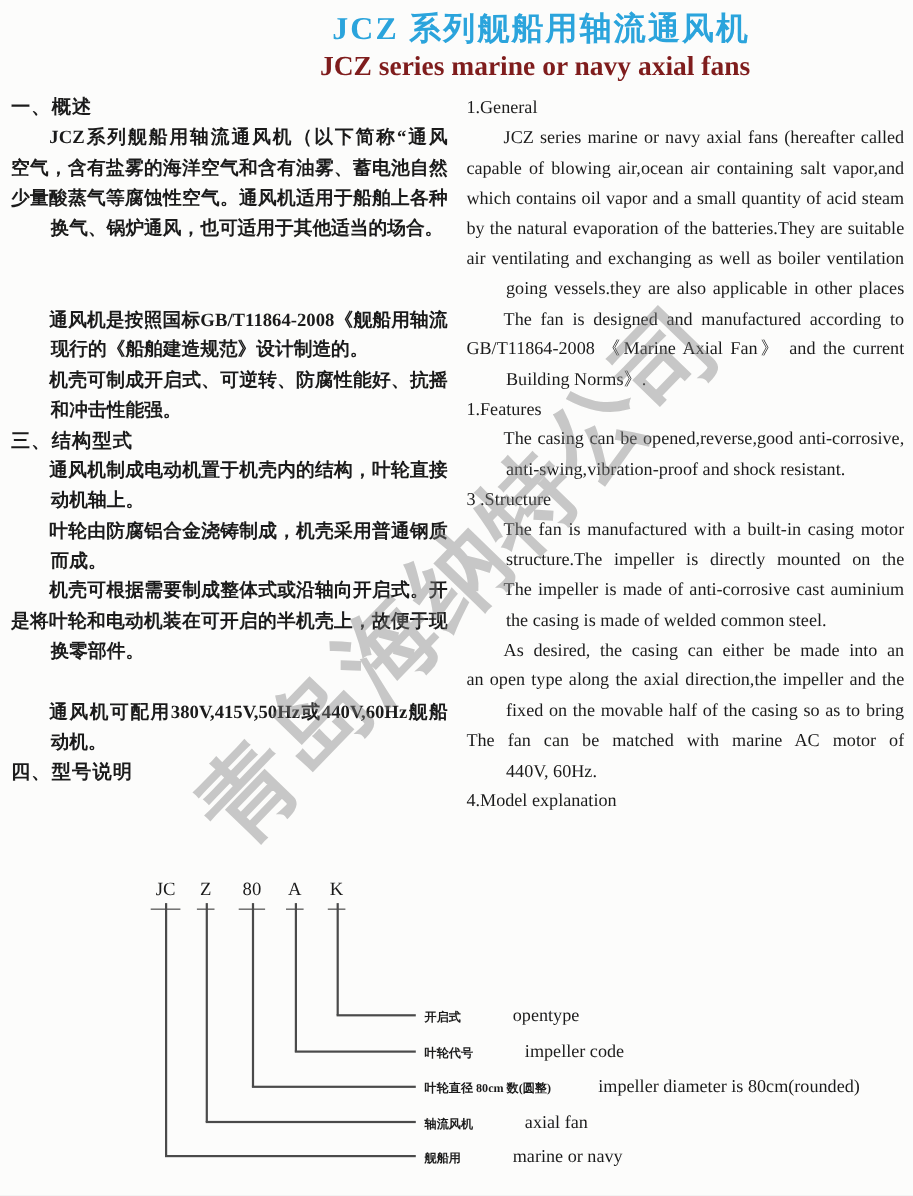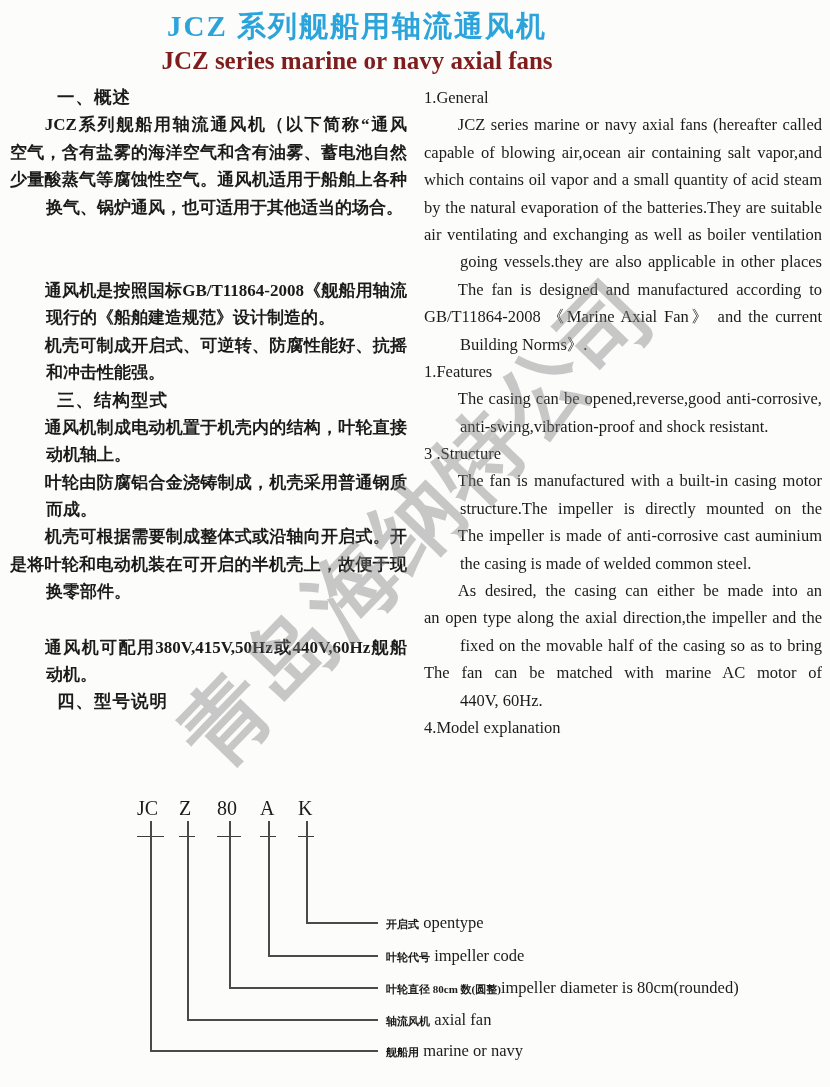--- a/index.html
+++ b/index.html
@@ -2,57 +2,57 @@
 <html><head>
 <meta charset="utf-8">
 <style>
   html,body { margin:0; padding:0; background:#e9e9e9; }
   .page {
     position:relative; width:830px; height:1087px; margin:0 auto;
     background:#fcfcfb; overflow:hidden;
     font-family:"Liberation Serif", serif; color:#1b1b1b;
   }
   
-  .titles { position:absolute; top:6px; left:16px; width:682px; text-align:center; z-index:2; }
+  .titles { position:absolute; top:6px; left:0; width:682px; text-align:right; z-index:2; }
   .title-zh {
     font-size:29px; font-weight:bold; color:#2ba4dc; letter-spacing:2px;
     line-height:40px; font-family:"Liberation Serif", serif;
   }
   .title-en {
     font-size:25px; font-weight:bold; color:#7f1d1d; line-height:30px;
   }
   
   .col { position:absolute; top:84px; z-index:1; }
   .col-left  { left:10px;  width:397px; }
   .col-right { left:424px; width:398px; }
   .h, .line { height:27.4px; line-height:27.4px; white-space:nowrap; }
   .para .line { white-space:normal; overflow:hidden; }
   .zh { font-size:17px; font-weight:bold; }
-  .zh.h { font-size:17.5px; letter-spacing:1px;margin-left:47px; }
+  .zh.h { font-size:17.5px; letter-spacing:1px; }
   .en { font-size:16.5px; font-weight:normal; }
   .para .line { text-align:justify; }
   .para .line:not(:last-child) { text-align-last:justify; }
   .para .line:last-child { text-align-last:left;margin-left:36px; }
   .ind .line:first-child { text-indent:2.05em; }
   .gap2 { margin-top:56px; }
   .gap1 { margin-top:28px; }
   
   .watermark {
     position:absolute; left:92px; top:462px; width:650px; height:120px;
     line-height:120px; text-align:center; z-index:3; pointer-events:none;
     transform:rotate(-46deg); transform-origin:center;
     font-family:"DejaVu Sans", sans-serif; font-weight:bold;
     font-size:88px; letter-spacing:3px; color:rgba(126,126,126,0.42);
     white-space:nowrap;
   }
   
   .code {
-    position:absolute; text-align:left; font-size:20px; z-index:2;
+    position:absolute; text-align:center; font-size:17px; z-index:2;
     top:799px; height:19px; line-height:19px;
-    border-bottom:1.5px solid #3c3c3c; padding-bottom:18px;
+    border-bottom:1.5px solid #3c3c3c; padding-bottom:8px;
   }
   .code-0 { left:137px; width:27px; }
   .code-1 { left:179px; width:16px; }
   .code-2 { left:217px; width:24px; }
   .code-3 { left:260px; width:16px; }
   .code-4 { left:298px; width:16px; }
   .vline { position:absolute; width:1.5px; background:#4a4a4a; top:821px; z-index:2; }
   .vl-0 { left:150px; height:230px; }
   .vl-1 { left:187px; height:199px; }
   .vl-2 { left:229px; height:167px; }
@@ -64,21 +64,21 @@
   .hl-2 { left:229px; top:987px;  width:149px; }
   .hl-3 { left:268px; top:955px;  width:110px; }
   .hl-4 { left:306px; top:922px;  width:72px; }
   .dlabel { position:absolute; left:386px; height:22px; line-height:22px; z-index:2; white-space:nowrap; }
   .dl-0 { top:1040px; }
   .dl-1 { top:1009px;text-align:right; }
   .dl-2 { top:977px; }
   .dl-3 { top:945px; }
   .dl-4 { top:912px; }
   .dlabel .zh-l { font-weight:bold; font-size:11px; }
-  .dlabel .en-l { font-weight:normal; font-size:16.5px; }
+  .dlabel .en-l { font-weight:normal; font-size:16.5px;margin-left:43px; }
 </style>
 </head>
 <body>
 
 <div class="page">
 
   <div class="titles">
     <div class="title-zh">JCZ 系列舰船用轴流通风机</div>
     <div class="title-en">JCZ series marine or navy axial fans</div>
   </div>

